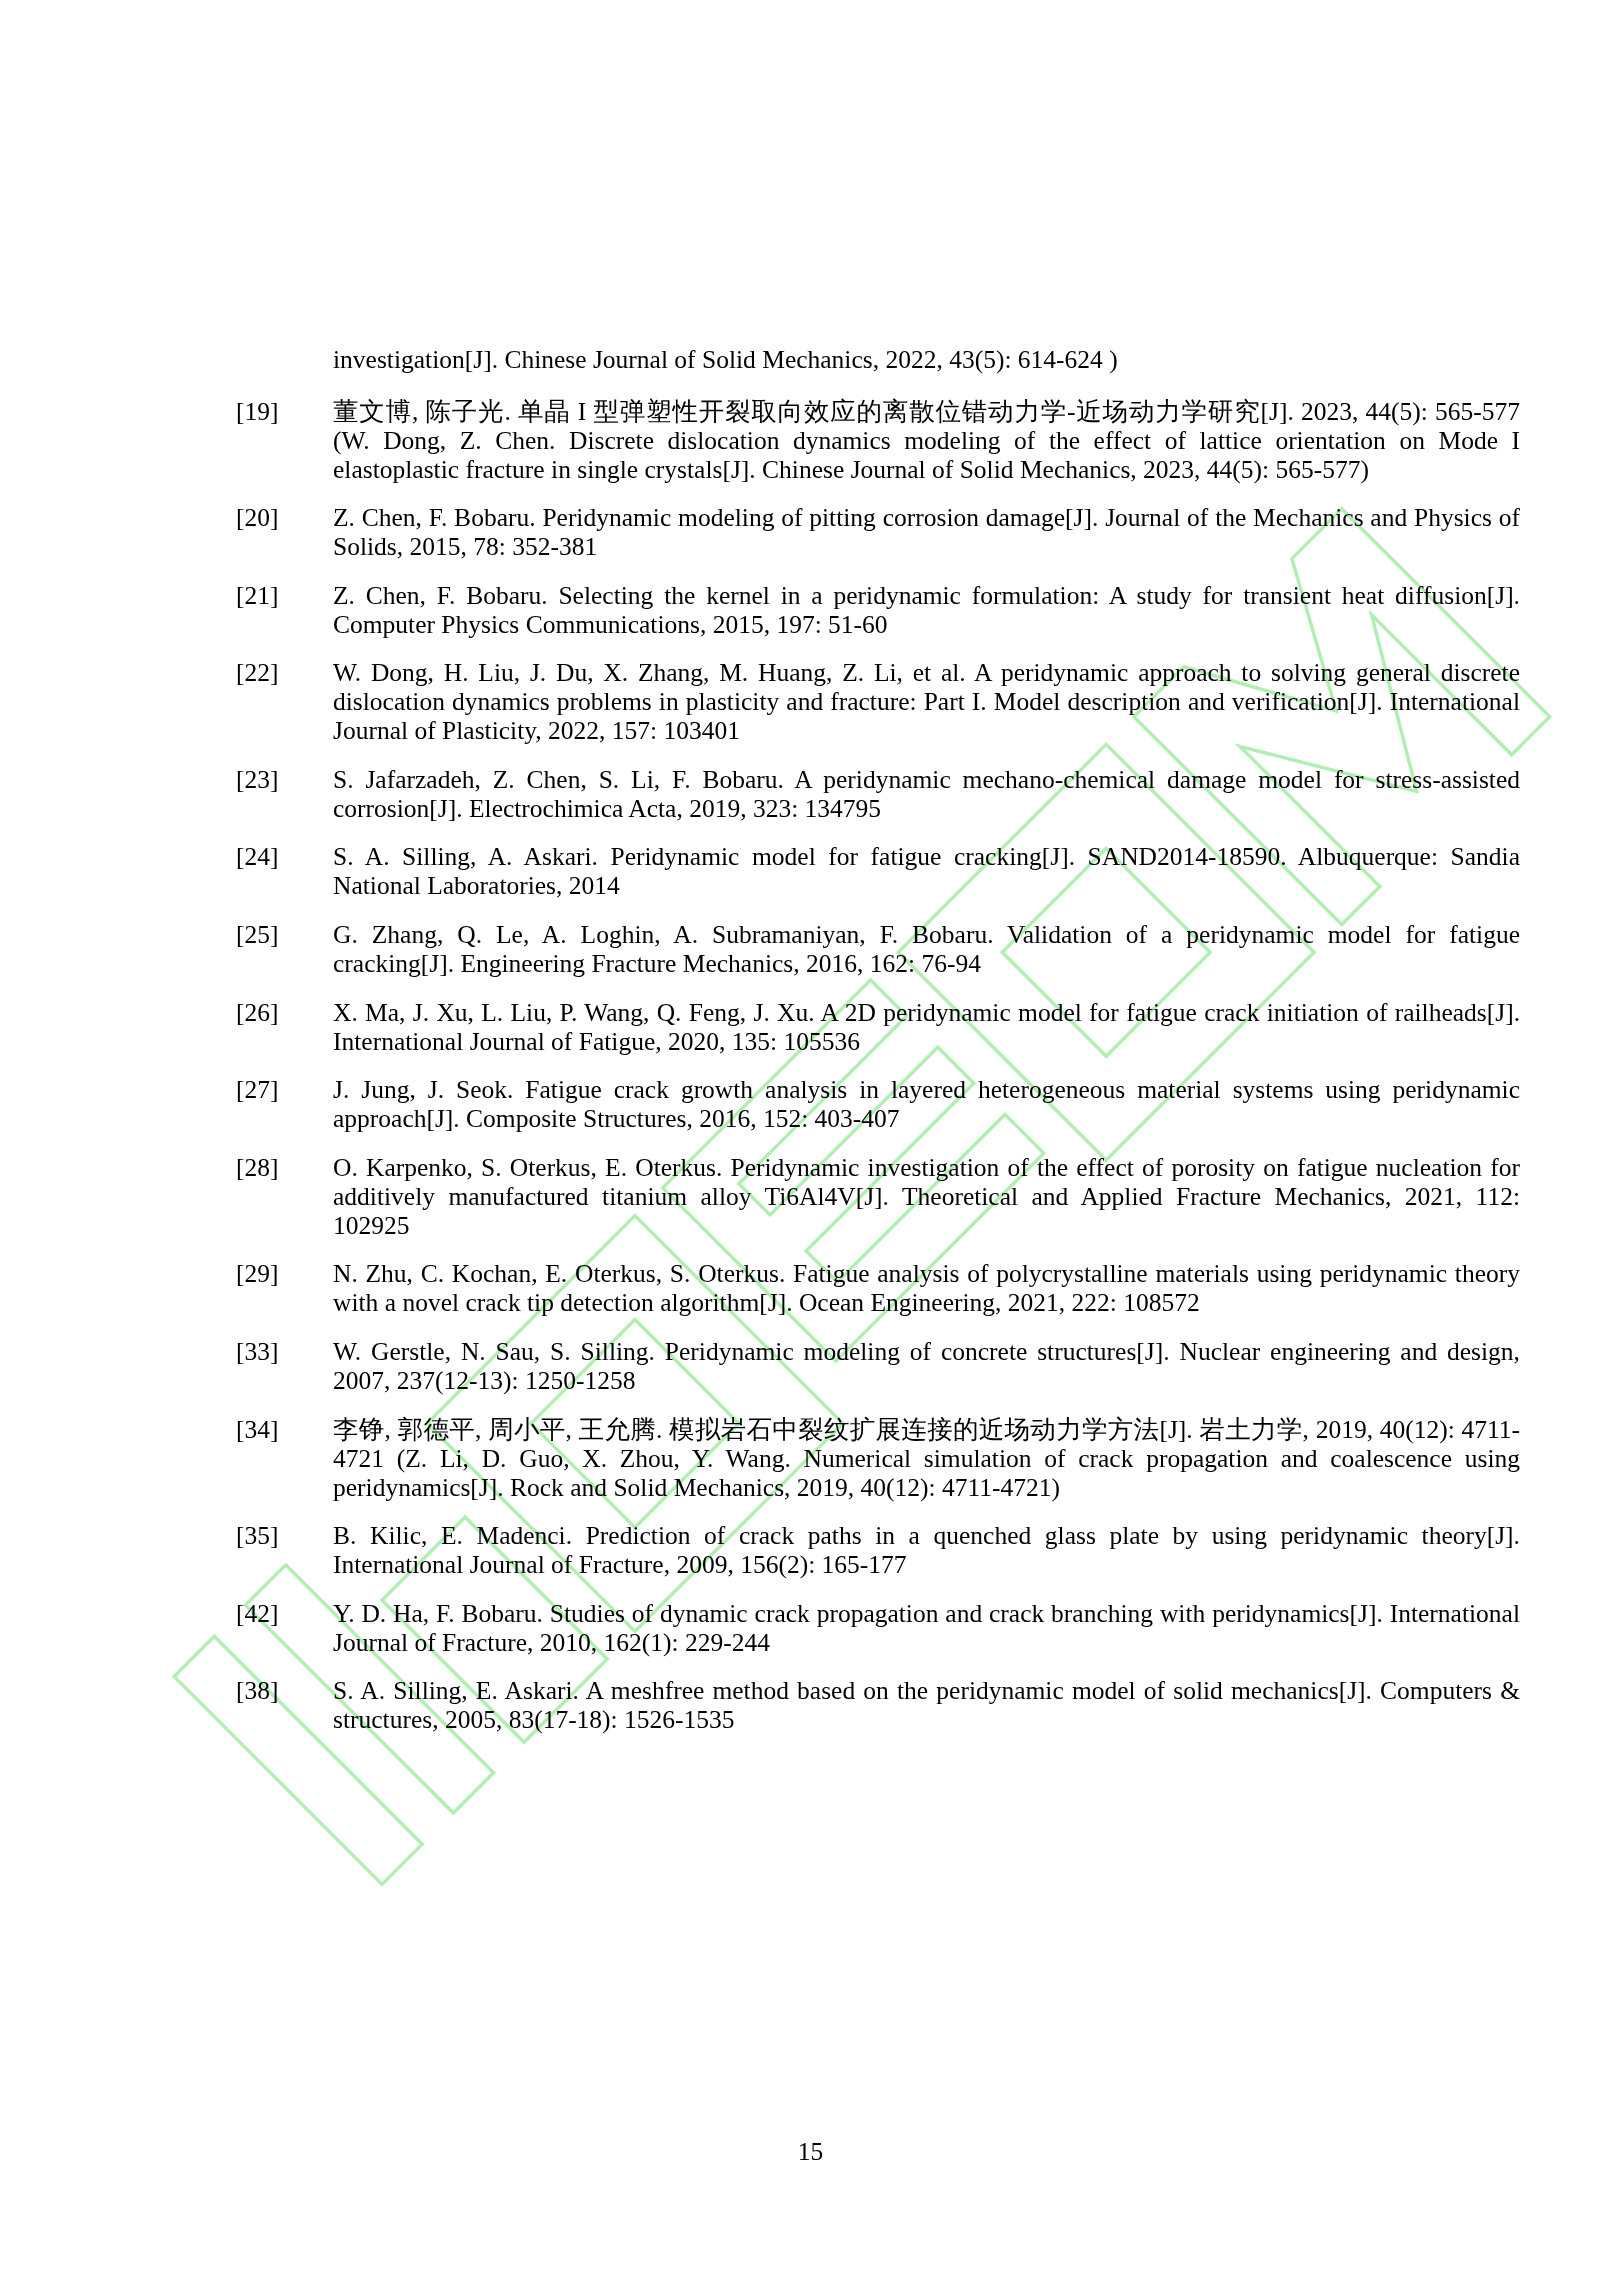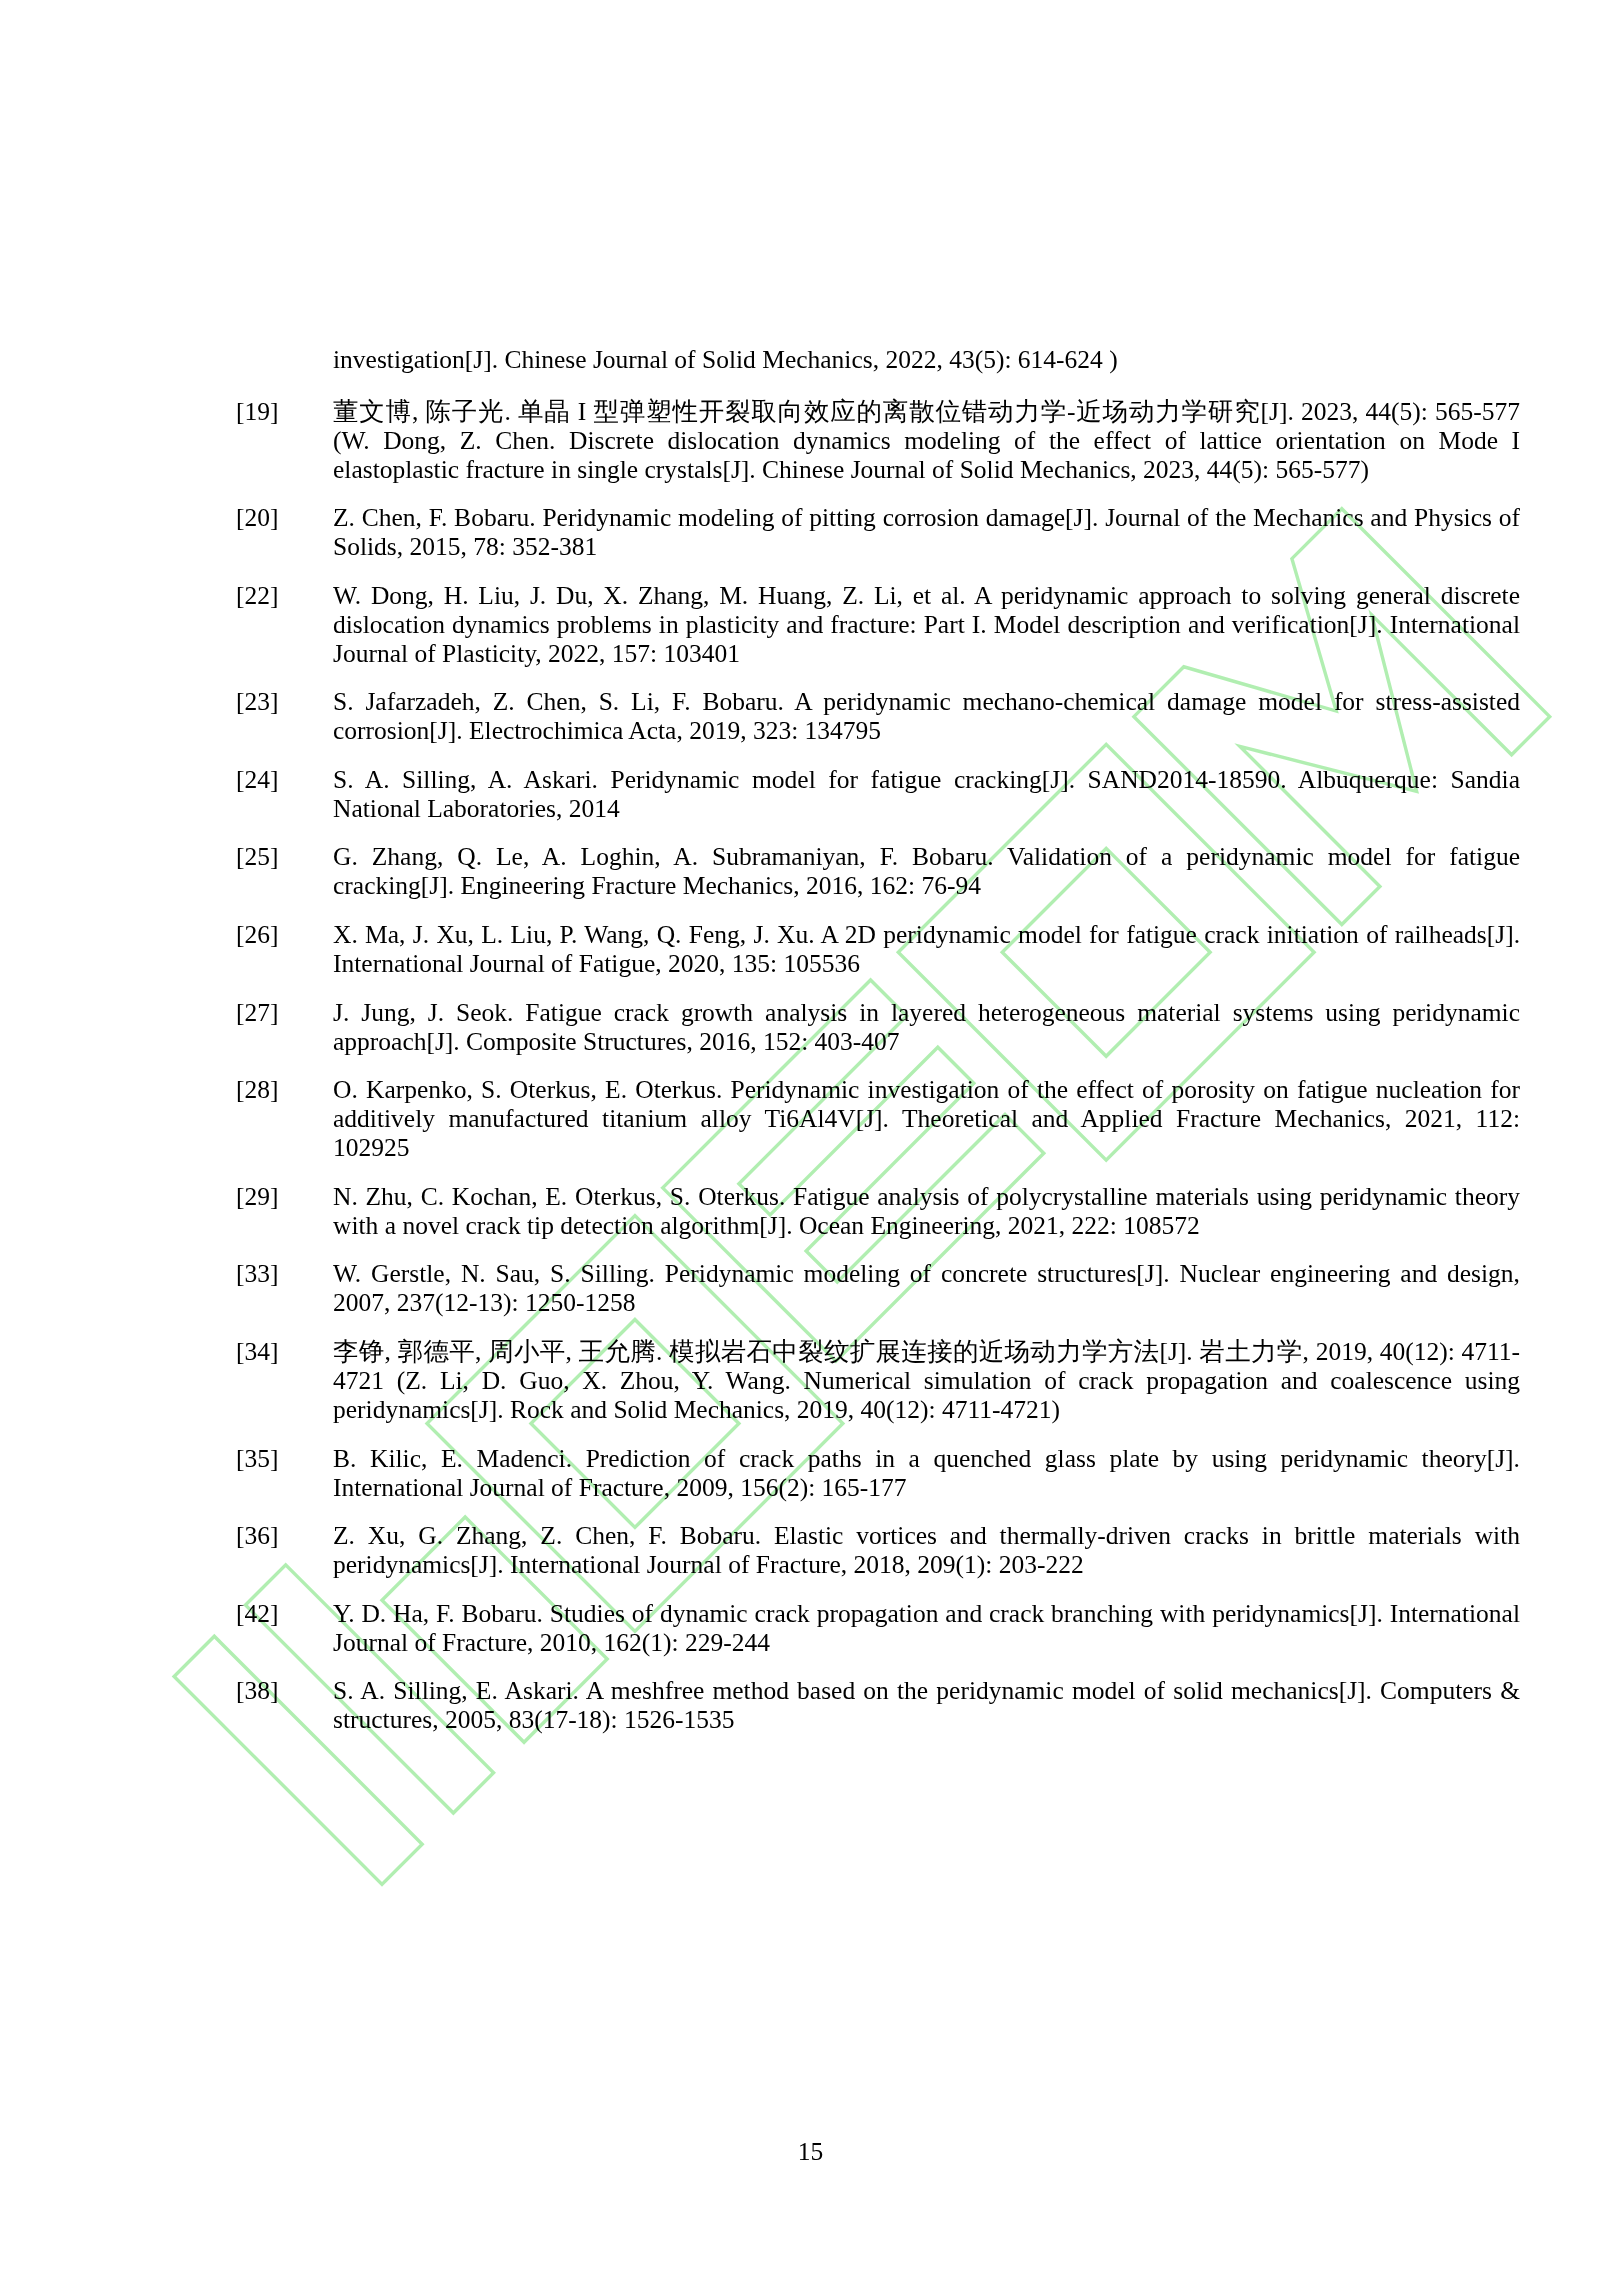--- a/index.html
+++ b/index.html
@@ -79,20 +79,24 @@
 
   <div class="ref">
     <span class="ref-num">[19]</span>
     <span>董文博, 陈子光. 单晶 I 型弹塑性开裂取向效应的离散位错动力学-近场动力学研究[J]. 2023, 44(5): 565-577 (W. Dong, Z. Chen. Discrete dislocation dynamics modeling of the effect of lattice orientation on Mode I elastoplastic fracture in single crystals[J]. Chinese Journal of Solid Mechanics, 2023, 44(5): 565-577)</span>
   </div>
   <div class="ref">
     <span class="ref-num">[20]</span>
     <span>Z. Chen, F. Bobaru. Peridynamic modeling of pitting corrosion damage[J]. Journal of the Mechanics and Physics of Solids, 2015, 78: 352-381</span>
   </div>
   <div class="ref">
+    <span class="ref-num">[21]</span>
+    <span>Z. Chen, F. Bobaru. Selecting the kernel in a peridynamic formulation: A study for transient heat diffusion[J]. Computer Physics Communications, 2015, 197: 51-60</span>
+  </div>
+  <div class="ref">
     <span class="ref-num">[22]</span>
     <span>W. Dong, H. Liu, J. Du, X. Zhang, M. Huang, Z. Li, et al. A peridynamic approach to solving general discrete dislocation dynamics problems in plasticity and fracture: Part I. Model description and verification[J]. International Journal of Plasticity, 2022, 157: 103401</span>
   </div>
   <div class="ref">
     <span class="ref-num">[23]</span>
     <span>S. Jafarzadeh, Z. Chen, S. Li, F. Bobaru. A peridynamic mechano-chemical damage model for stress-assisted corrosion[J]. Electrochimica Acta, 2019, 323: 134795</span>
   </div>
   <div class="ref">
     <span class="ref-num">[24]</span>
     <span>S. A. Silling, A. Askari. Peridynamic model for fatigue cracking[J]. SAND2014-18590. Albuquerque: Sandia National Laboratories, 2014</span>
@@ -123,24 +127,20 @@
   </div>
   <div class="ref">
     <span class="ref-num">[34]</span>
     <span>李铮, 郭德平, 周小平, 王允腾. 模拟岩石中裂纹扩展连接的近场动力学方法[J]. 岩土力学, 2019, 40(12): 4711-4721 (Z. Li, D. Guo, X. Zhou, Y. Wang. Numerical simulation of crack propagation and coalescence using peridynamics[J]. Rock and Solid Mechanics, 2019, 40(12): 4711-4721)</span>
   </div>
   <div class="ref">
     <span class="ref-num">[35]</span>
     <span>B. Kilic, E. Madenci. Prediction of crack paths in a quenched glass plate by using peridynamic theory[J]. International Journal of Fracture, 2009, 156(2): 165-177</span>
   </div>
   <div class="ref">
-    <span class="ref-num">[36]</span>
-    <span>Z. Xu, G. Zhang, Z. Chen, F. Bobaru. Elastic vortices and thermally-driven cracks in brittle materials with peridynamics[J]. International Journal of Fracture, 2018, 209(1): 203-222</span>
-  </div>
-  <div class="ref">
     <span class="ref-num">[42]</span>
     <span>Y. D. Ha, F. Bobaru. Studies of dynamic crack propagation and crack branching with peridynamics[J]. International Journal of Fracture, 2010, 162(1): 229-244</span>
   </div>
   <div class="ref">
     <span class="ref-num">[38]</span>
     <span>S. A. Silling, E. Askari. A meshfree method based on the peridynamic model of solid mechanics[J]. Computers &amp; structures, 2005, 83(17-18): 1526-1535</span>
   </div>
 </div>
 
 <div class="page-number">15</div>

